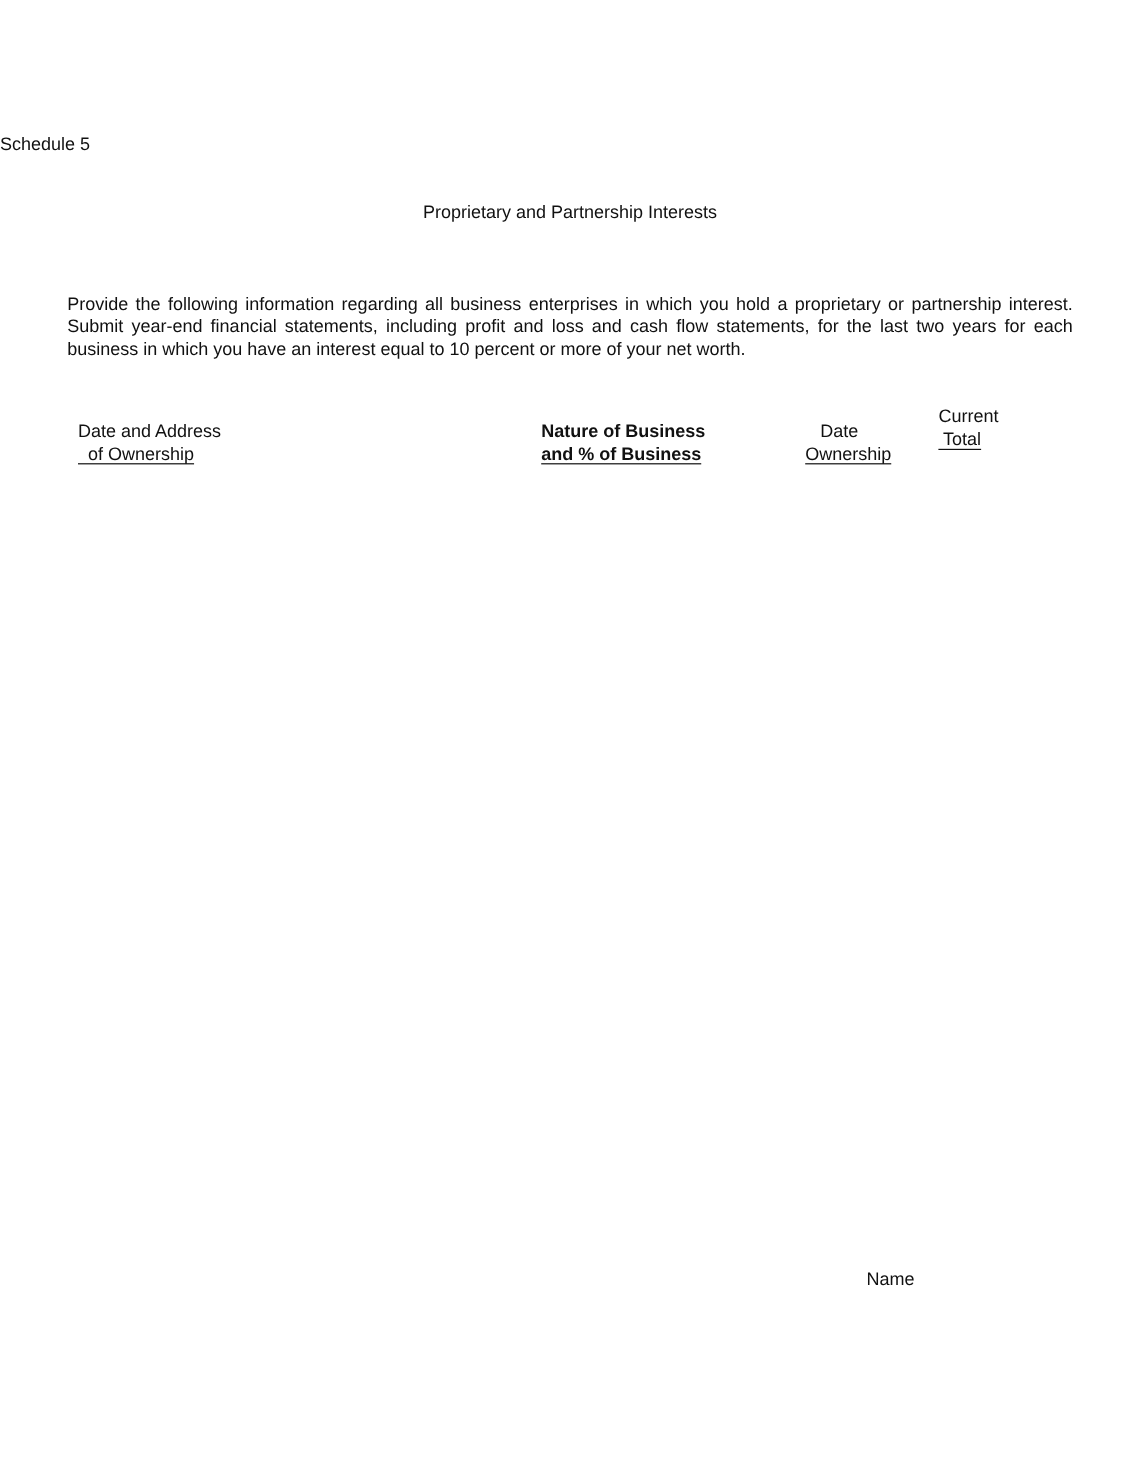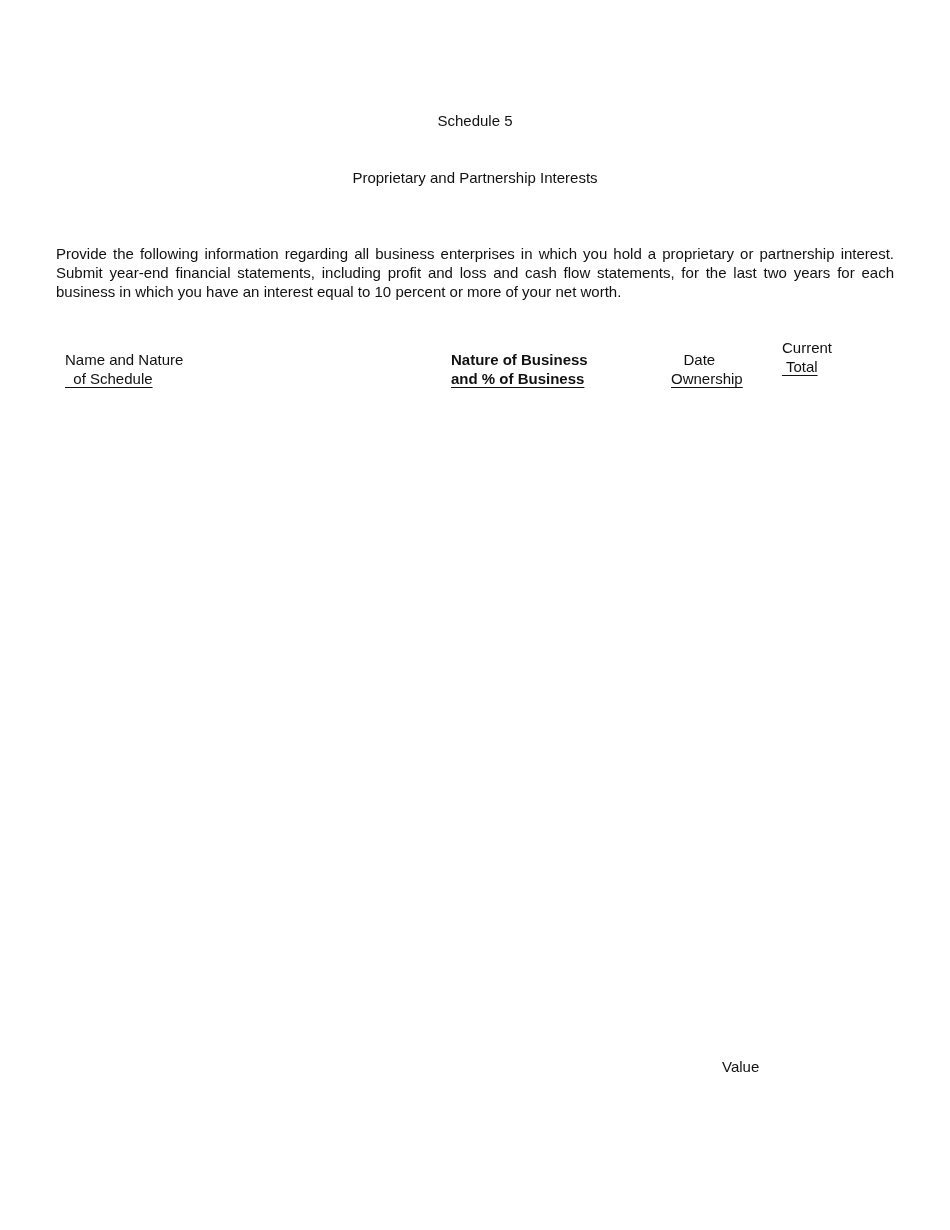--- a/index.html
+++ b/index.html
@@ -2,51 +2,51 @@
 <html><head>
   <meta charset="utf-8">
   <style>
     html, body { margin: 0; padding: 0; background: #ffffff; }
     body {
       width: 950px; height: 1230px; position: relative; overflow: hidden;
       font-family: "Liberation Sans", "DejaVu Sans", sans-serif;
       color: #111111; font-size: 15px;
     }
     .abs { position: absolute; white-space: nowrap; }
-    .schedule { top: 112px; left: 0; width: 950px; text-align: center; }
+    .schedule { top: 112px; left: 0; width: 950px; }
     .subtitle { top: 169px; left: 0; width: 950px; text-align: center; }
     .para {
       position: absolute; top: 244px; left: 56px; width: 838px;
       line-height: 19px; text-align: justify; white-space: normal;
     }
     .hdr { line-height: 19px; }
     .u { text-decoration: underline; text-underline-offset: 3px; white-space: pre; }
     .total { top: 1058px; left: 722px; }
   </style>
 </head>
 <body>
 
 <div class="abs schedule">Schedule 5</div>
 <div class="abs subtitle">Proprietary and Partnership Interests</div>
 
 <div class="para">Provide the following information regarding all business enterprises in which you hold a proprietary or partnership interest.  Submit year-end financial statements, including profit and loss  and cash flow statements, for the last two years for each business in which you have an interest equal to 10 percent or more of your net worth.</div>
 
 <div class="abs hdr" style="top:350px; left:65px;">
-  <div>Name and Nature</div>
-  <div class="u">  of Schedule</div>
+  <div>Date and Address</div>
+  <div class="u">  of Ownership</div>
 </div>
 
 <div class="abs hdr" style="top:350px; left:451px;font-weight:bold;">
   <div>Nature of Business</div>
   <div class="u">and % of Business</div>
 </div>
 
 <div class="abs hdr" style="top:350px; left:671px;">
   <div style="white-space:pre;">   Date</div>
   <div class="u">Ownership</div>
 </div>
 
 <div class="abs hdr" style="top:338px; left:782px;">
   <div>Current</div>
   <div class="u"> Total</div>
 </div>
 
-<div class="abs total">Value</div>
+<div class="abs total">Name</div>
 
 </body></html>

